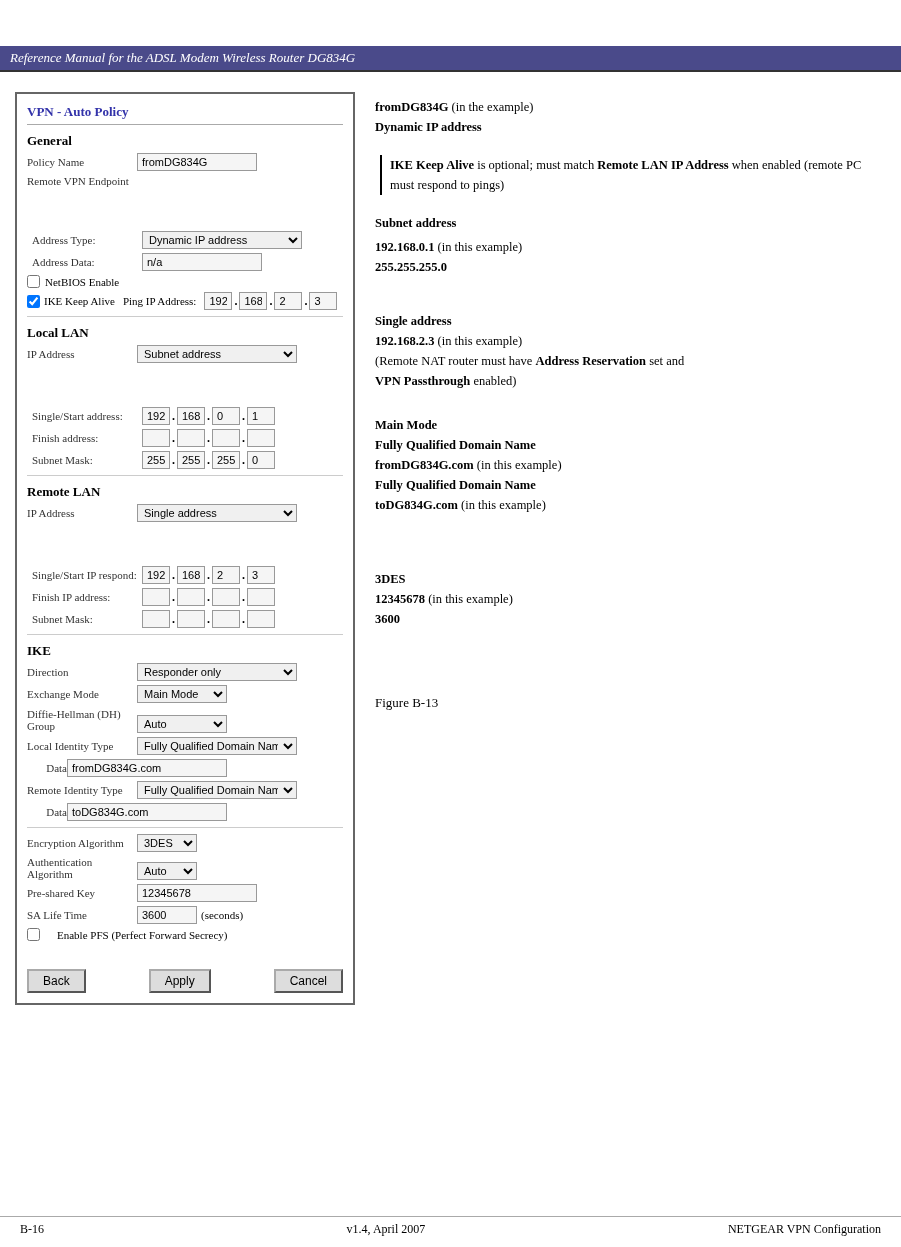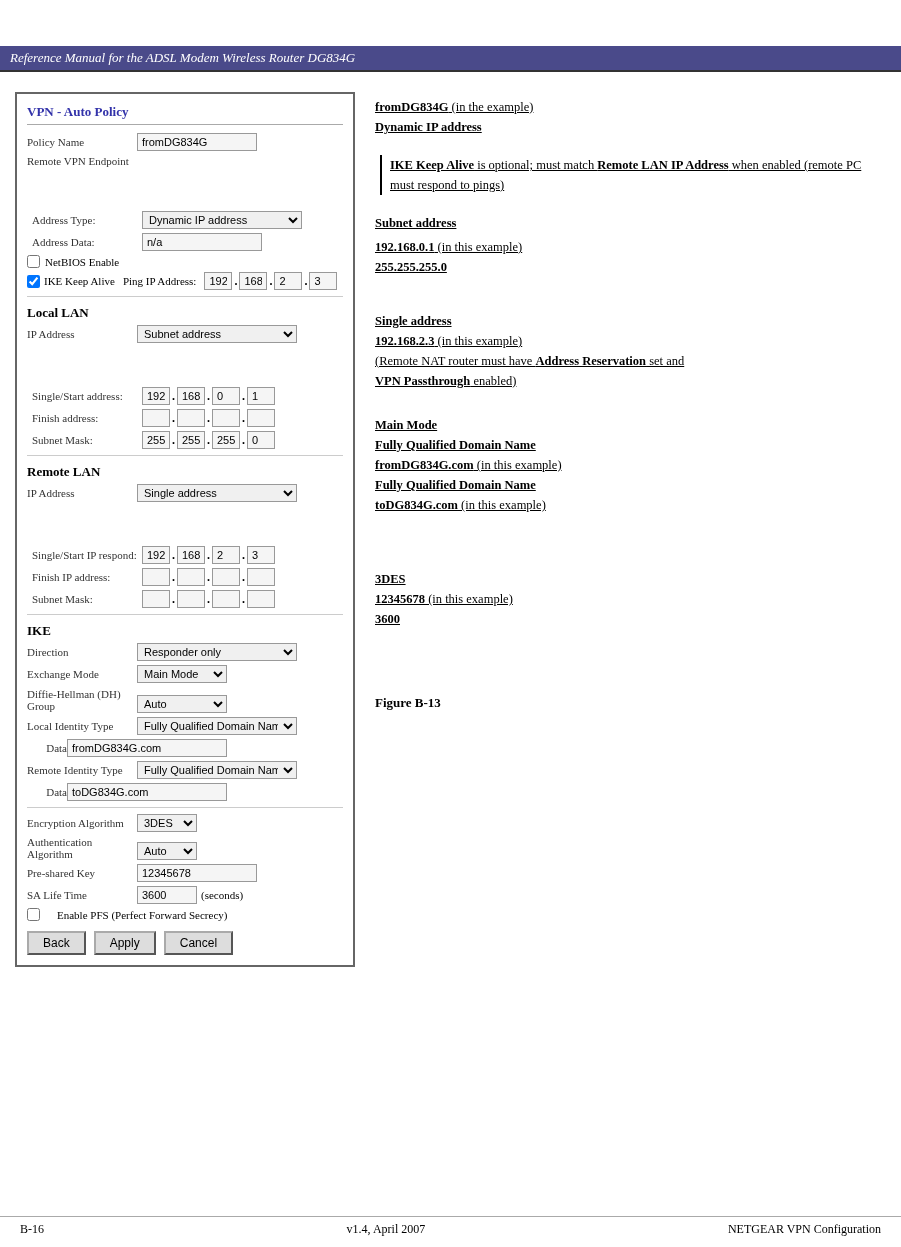--- a/index.html
+++ b/index.html
@@ -134,22 +134,22 @@
     }
 
     .divider {
       border-top: 1px solid #ccc;
       margin: 6px 0;
     }
 
     .btn-row {
       display: flex;
       gap: 8px;
-      margin-top: 10px;
-      justify-content: flex-start;
+      margin-top: 28px;
+      justify-content: space-between;
     }
 
     .btn {
       border: 2px outset #aaa;
       background: #ddd;
       padding: 3px 14px;
       font-size: 12px;
       cursor: pointer;
     }
 
@@ -157,38 +157,37 @@
     .annotations {
       flex: 1;
       font-size: 12.5px;
       line-height: 1.5;
       padding-top: 5px;
     }
 
     .annotation-block {
       margin-bottom: 14px;
       position: relative;
-      text-decoration: underline;
     }
 
     .ann-text {
       font-size: 12.5px;
       line-height: 1.6;
     }
 
     .ann-bold { font-weight: bold; }
 
     .ann-line {
       border-left: 2px solid #000;
       padding-left: 8px;
       margin-left: 5px;
     }
 
     .figure-label {
-      font-weight: bold;
+      font-weight: normal;
       font-size: 13px;
       margin-top: 10px;
     }
 
     .ping-label {
       font-size: 11px;
       margin-right: 4px;
     }
 
     .seconds-label {
@@ -224,20 +223,21 @@
 
 <div class="page-header">
   <span>Reference Manual for the ADSL Modem Wireless Router DG834G</span>
 </div>
 
 <div class="main-content">
 
   <div class="vpn-panel">
     <div class="vpn-title">VPN - Auto Policy</div>
 
+    <div class="section-header">General</div>
 
     <div class="form-row">
       <span class="form-label">Policy Name</span>
       <input type="text" class="text-input text-input-med" value="fromDG834G" style="">
     </div>
 
     <div class="form-row">
       <span class="form-label">Remote VPN Endpoint</span>
     </div>
 

